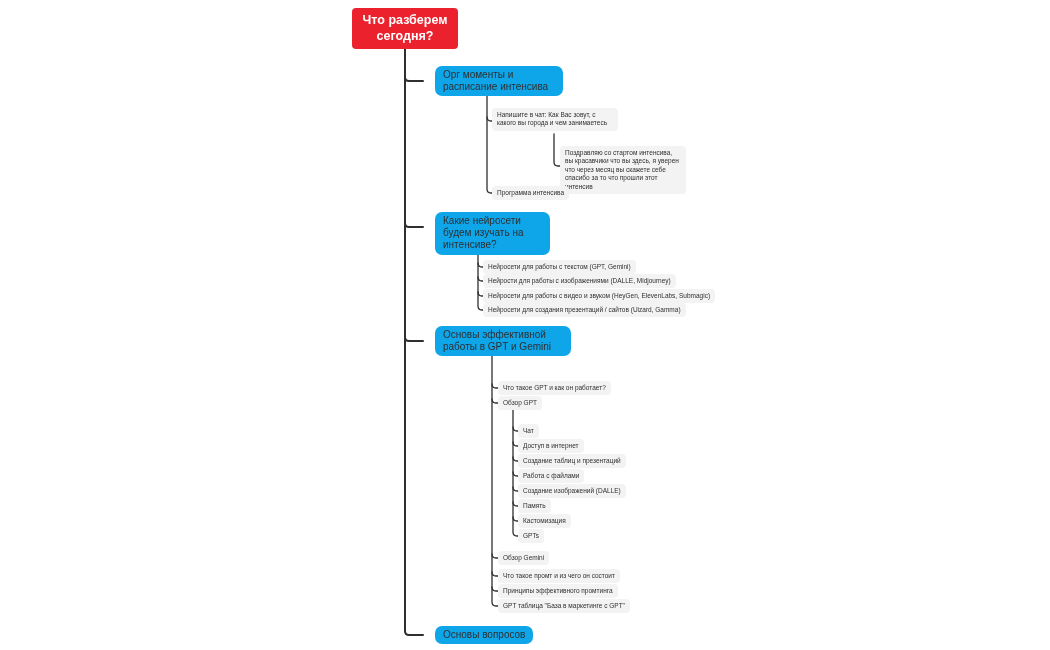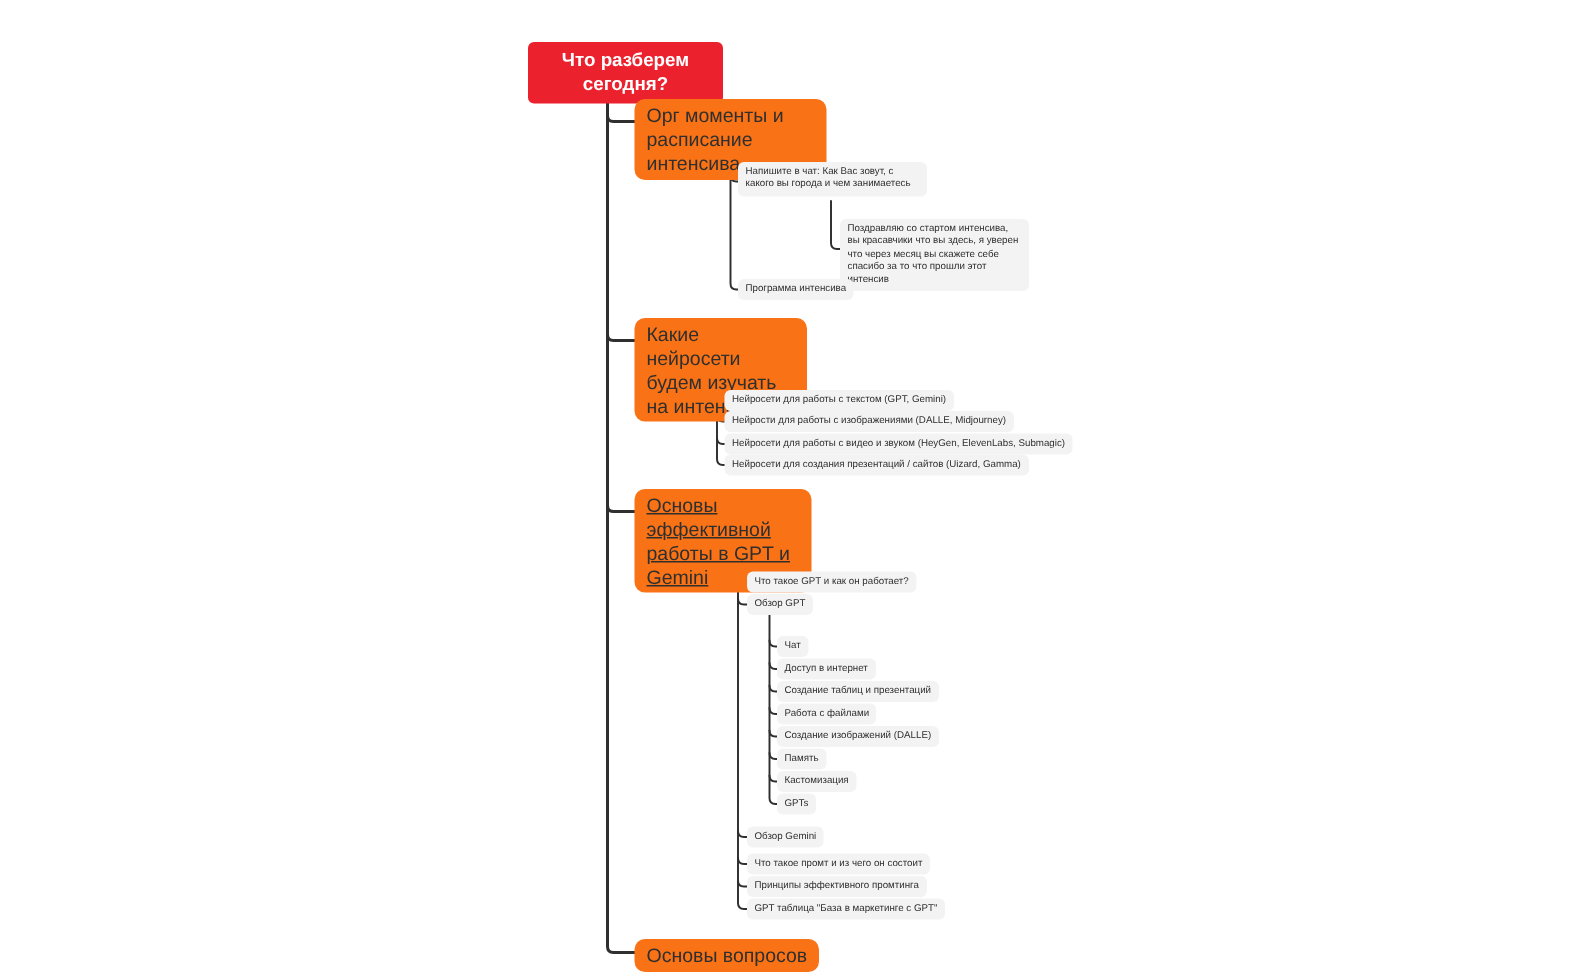--- a/index.html
+++ b/index.html
@@ -21,29 +21,29 @@
   }
   .node.root{
     background:#eb212e;
     color:#ffffff;
     font-weight:bold;
     font-size:12.5px;
     line-height:1.3;
     text-align:center;
     padding:4px 6px;
     border-radius:4px;
-    width:130px;
-    margin-top:20px;
+    width:106px;
   }
   .node.l1{
-    font-size:13px;
+    font-size:10px;
     line-height:1.22;
     padding:3px 8px;
     border-radius:7px;
-    background:#f97316;
+    background:#0ea5e9;
+    margin-left:12px;
   }
   .node.l2{
     font-size:6.5px;
     line-height:1.3;
     padding:3px 5px;
     border-radius:4px;
     background:#f3f3f3;
     white-space:nowrap;
   }
   .node.l2.wrap{white-space:normal;}
@@ -95,21 +95,21 @@
   <div class="node l2 wrap" style="left:492px;top:108px;width:126px;">Напишите в чат: Как Вас зовут, с какого вы города и чем занимаетесь</div>
   <div class="node l2 wrap" style="left:560px;top:146px;width:126px;">Поздравляю со стартом интенсива, вы красавчики что вы здесь, я уверен что через месяц вы скажете себе спасибо за то что прошли этот интенсив</div>
   <div class="node l2" style="left:492px;top:186px;">Программа интенсива</div>
 
   <div class="node l1" style="left:423px;top:212px;width:115px;">Какие нейросети будем изучать на интенсиве?</div>
   <div class="node l2" style="left:483px;top:260px;">Нейросети для работы с текстом (GPT, Gemini)</div>
   <div class="node l2" style="left:483px;top:274px;">Нейрости для работы с изображениями (DALLE, Midjourney)</div>
   <div class="node l2" style="left:483px;top:289px;">Нейросети для работы с видео и звуком (HeyGen, ElevenLabs, Submagic)</div>
   <div class="node l2" style="left:483px;top:303px;">Нейросети для создания презентаций / сайтов (Uizard, Gamma)</div>
 
-  <div class="node l1" style="left:423px;top:326px;width:118px;text-decoration:underline;">Основы эффективной работы в GPT и Gemini</div>
+  <div class="node l1" style="left:423px;top:326px;width:136px;">Основы эффективной работы в GPT и Gemini</div>
   <div class="node l2" style="left:498px;top:381px;">Что такое GPT и как он работает?</div>
   <div class="node l2" style="left:498px;top:396px;">Обзор GPT</div>
 
   <div class="node l2" style="left:518px;top:424px;">Чат</div>
   <div class="node l2" style="left:518px;top:439px;">Доступ в интернет</div>
   <div class="node l2" style="left:518px;top:454px;">Создание таблиц и презентаций</div>
   <div class="node l2" style="left:518px;top:469px;">Работа с файлами</div>
   <div class="node l2" style="left:518px;top:484px;">Создание изображений (DALLE)</div>
   <div class="node l2" style="left:518px;top:499px;">Память</div>
   <div class="node l2" style="left:518px;top:514px;">Кастомизация</div>

